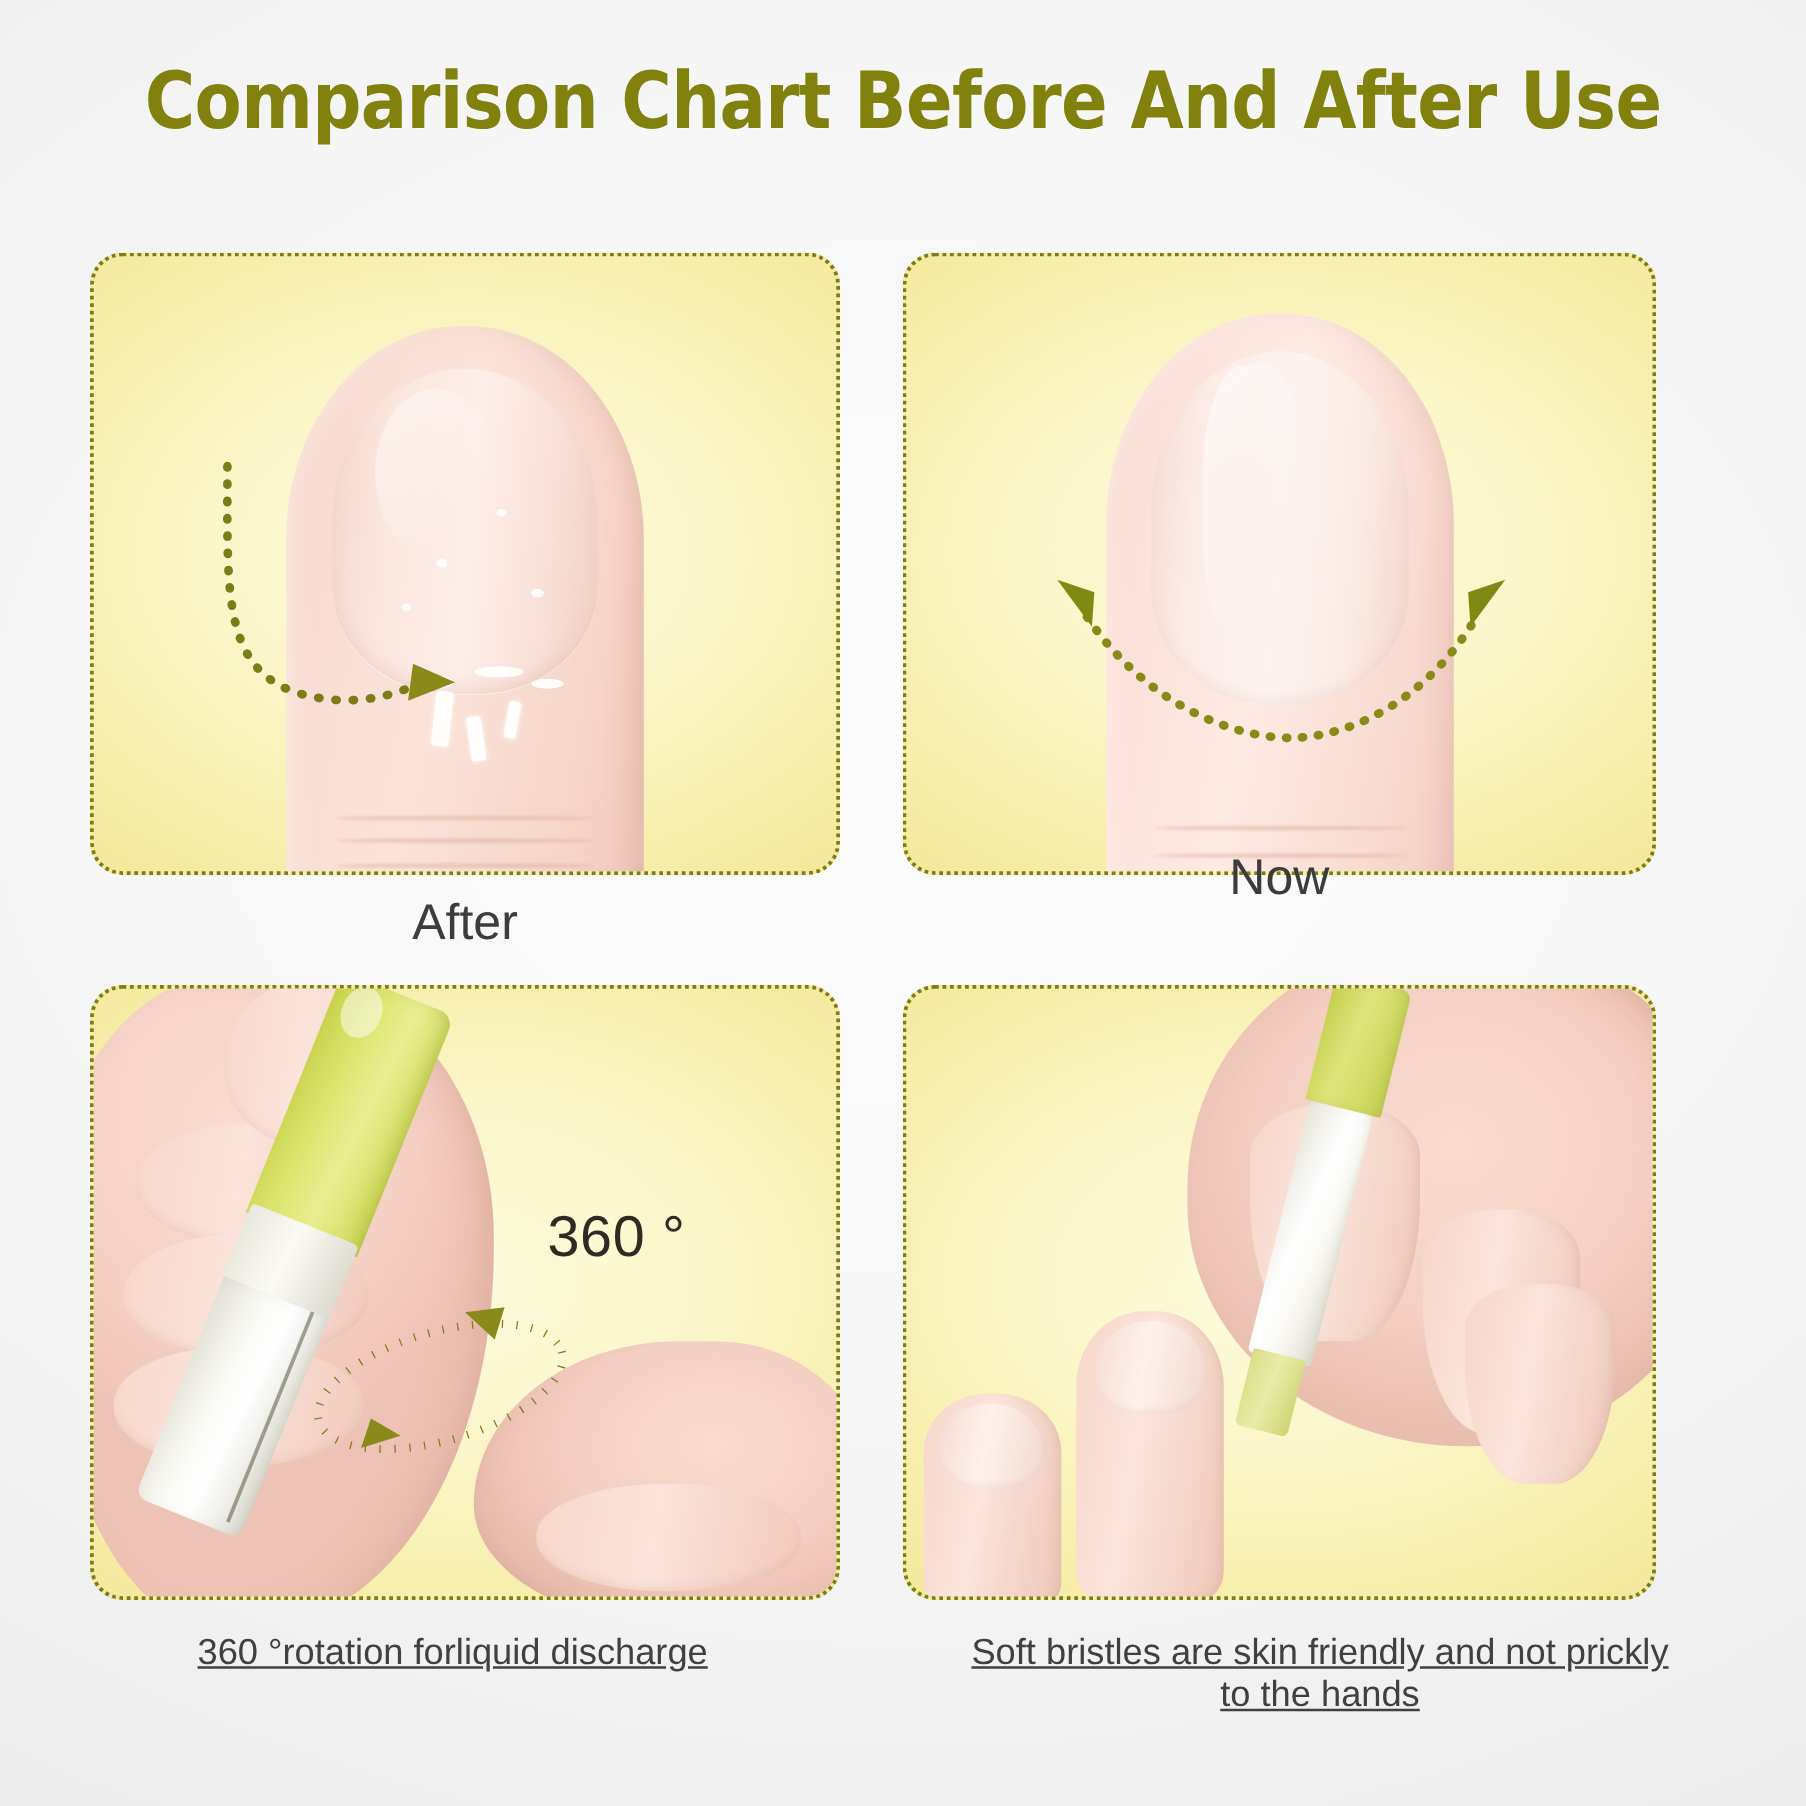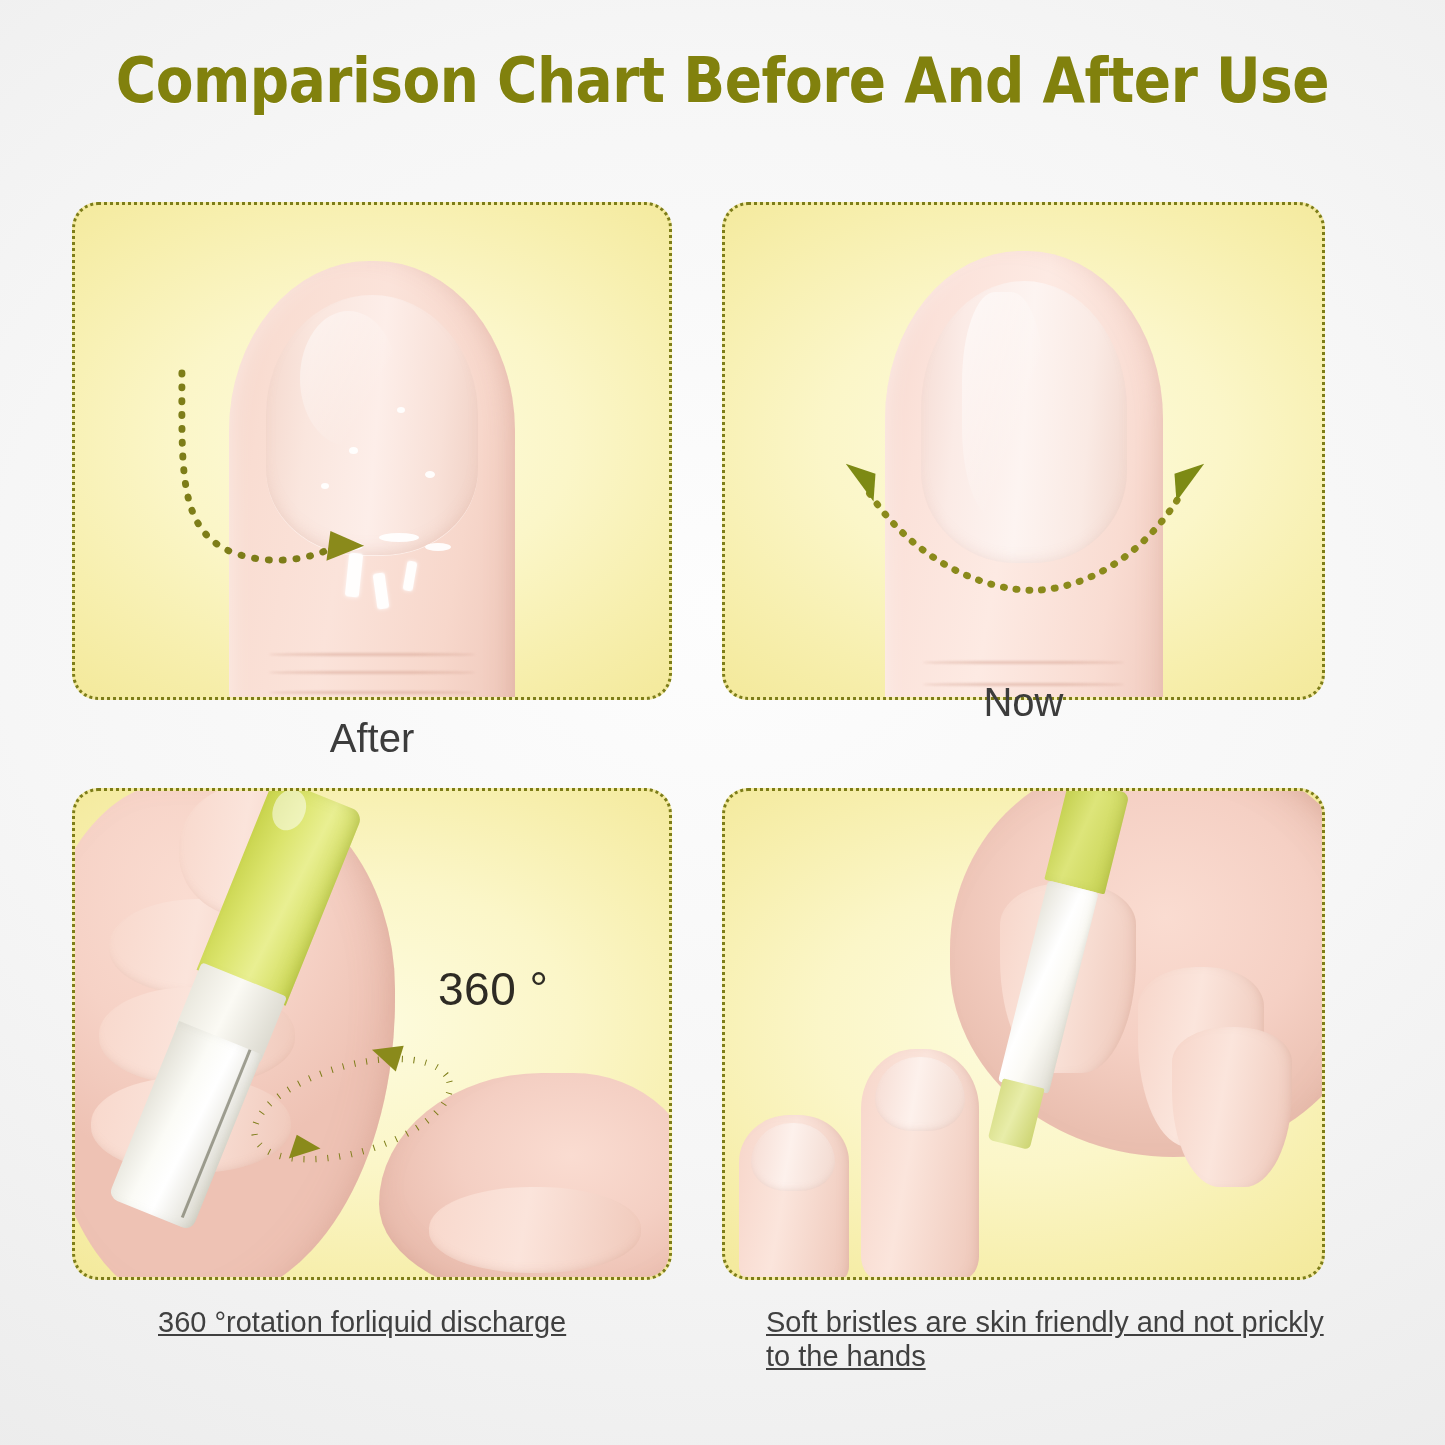--- a/index.html
+++ b/index.html
@@ -49,21 +49,21 @@
   }
   #cap1{ left:72px; top:716px; width:600px; }
   #cap2{ left:722px; top:680px; width:603px; }
 
   
   .cap-bot{
     position:absolute;
     font-size:29px; line-height:1.17; color:#404040;text-decoration:underline;
   }
   #cap3{ left:158px; top:1306px; width:560px; }
-  #cap4{ left:766px; top:1306px; width:580px; }
+  #cap4{ left:766px; top:1306px; width:580px;text-align:center; }
 
   
   .finger1{
     position:absolute; left:50%; top:56px; transform:translateX(-50%);
     width:286px; height:480px;
     border-radius:140px 140px 40px 40px/ 170px 170px 30px 30px;
     background:
       linear-gradient(100deg,#f6d6ca 0%,#f9ddd2 16%,#fbe3da 44%,#f7d7cb 76%,#eec7ba 100%);
     box-shadow:inset -16px 0 32px -20px rgba(190,120,100,.45),
                inset 16px 0 30px -22px rgba(255,255,255,.75);

